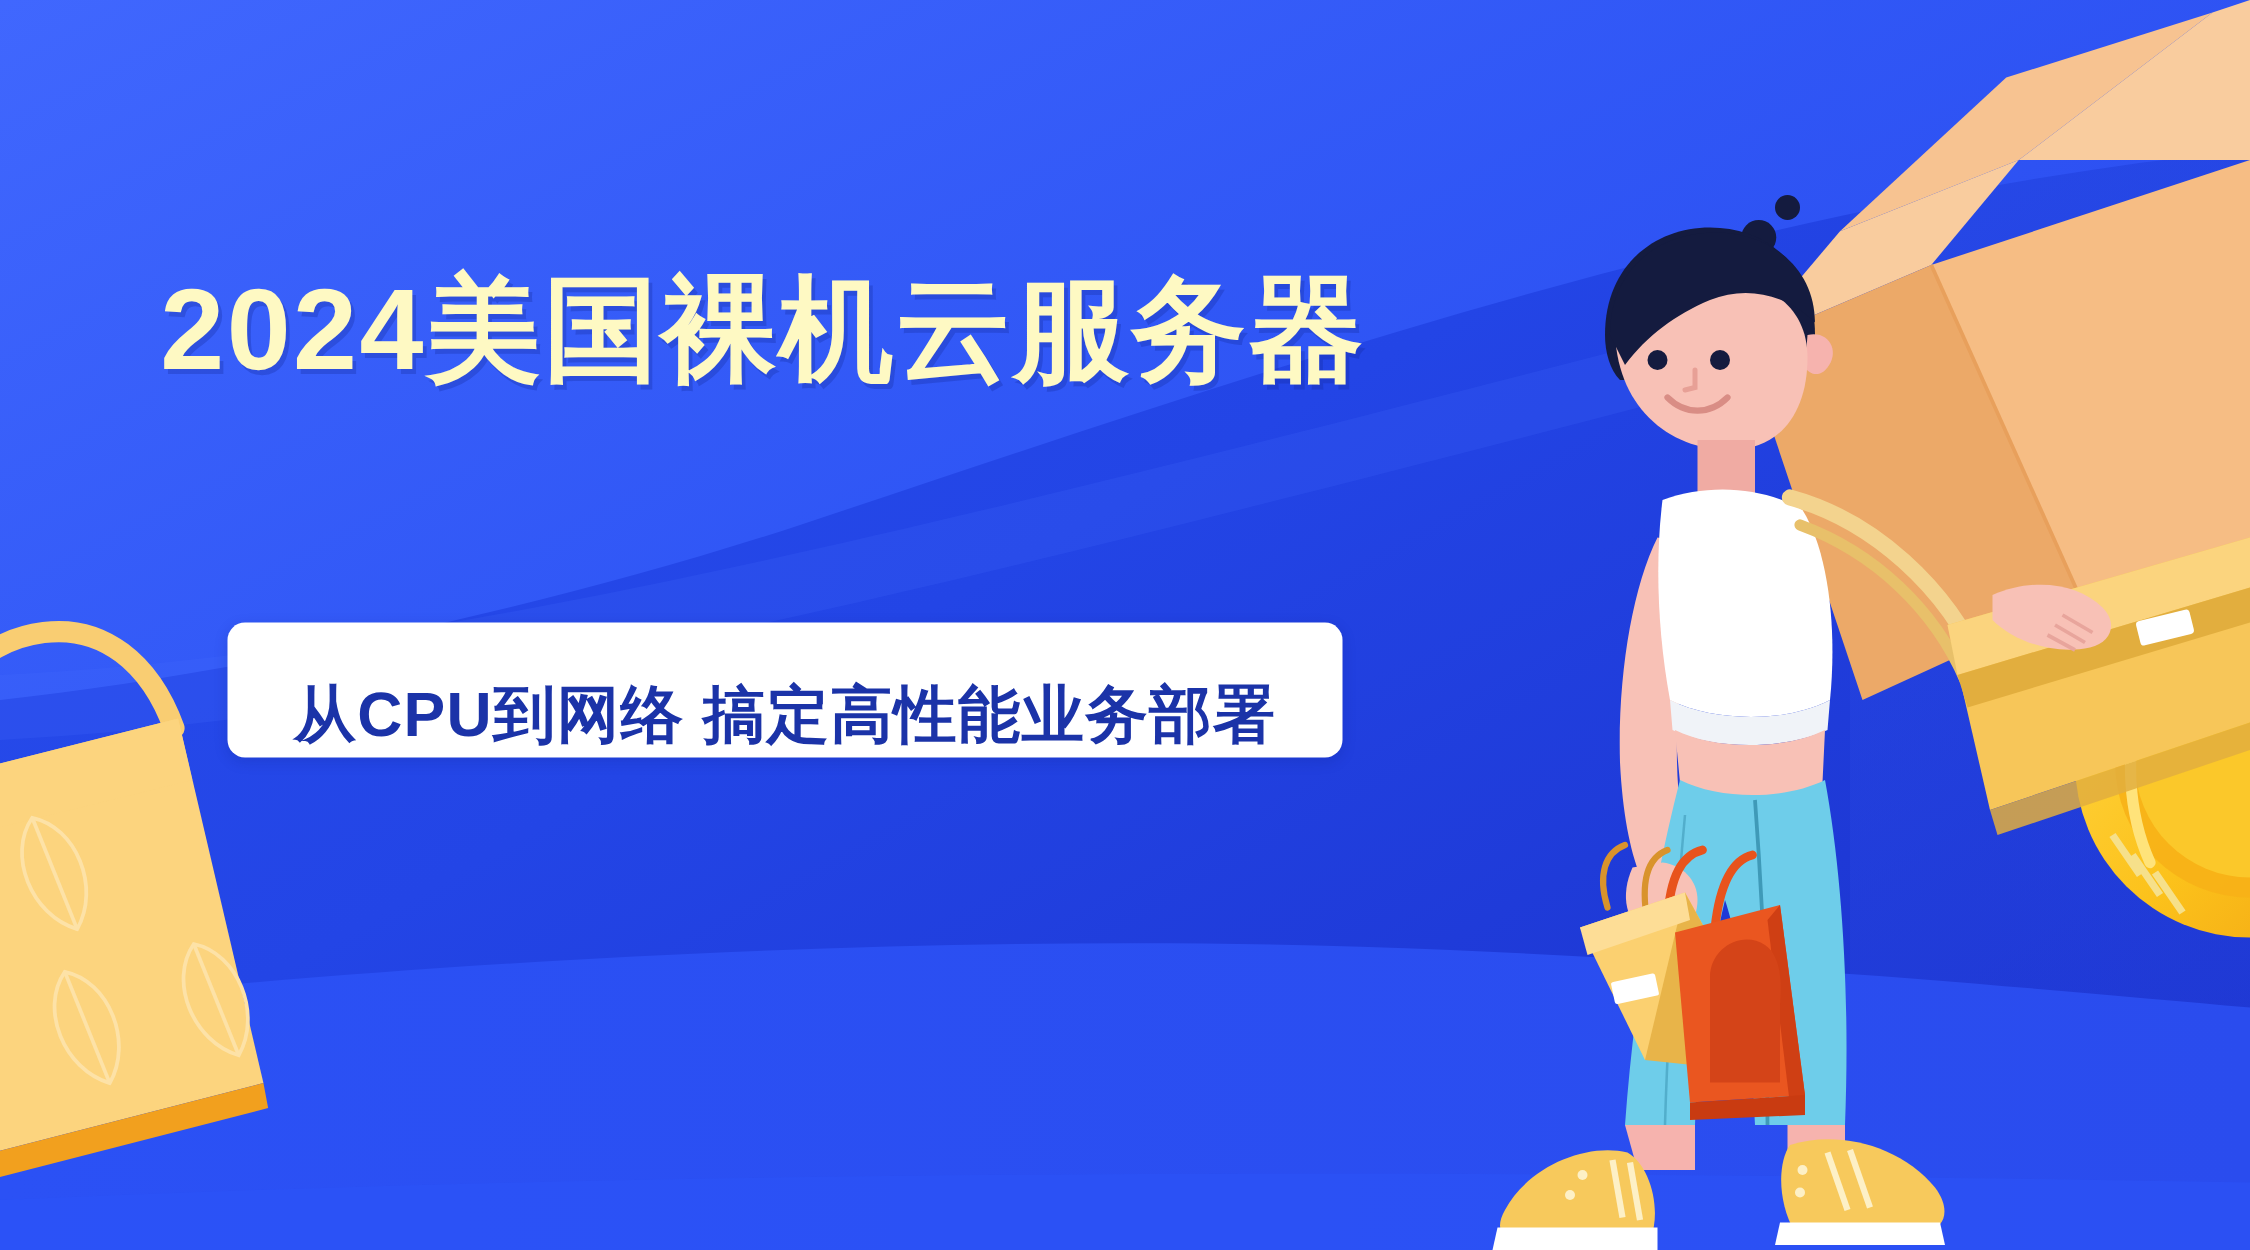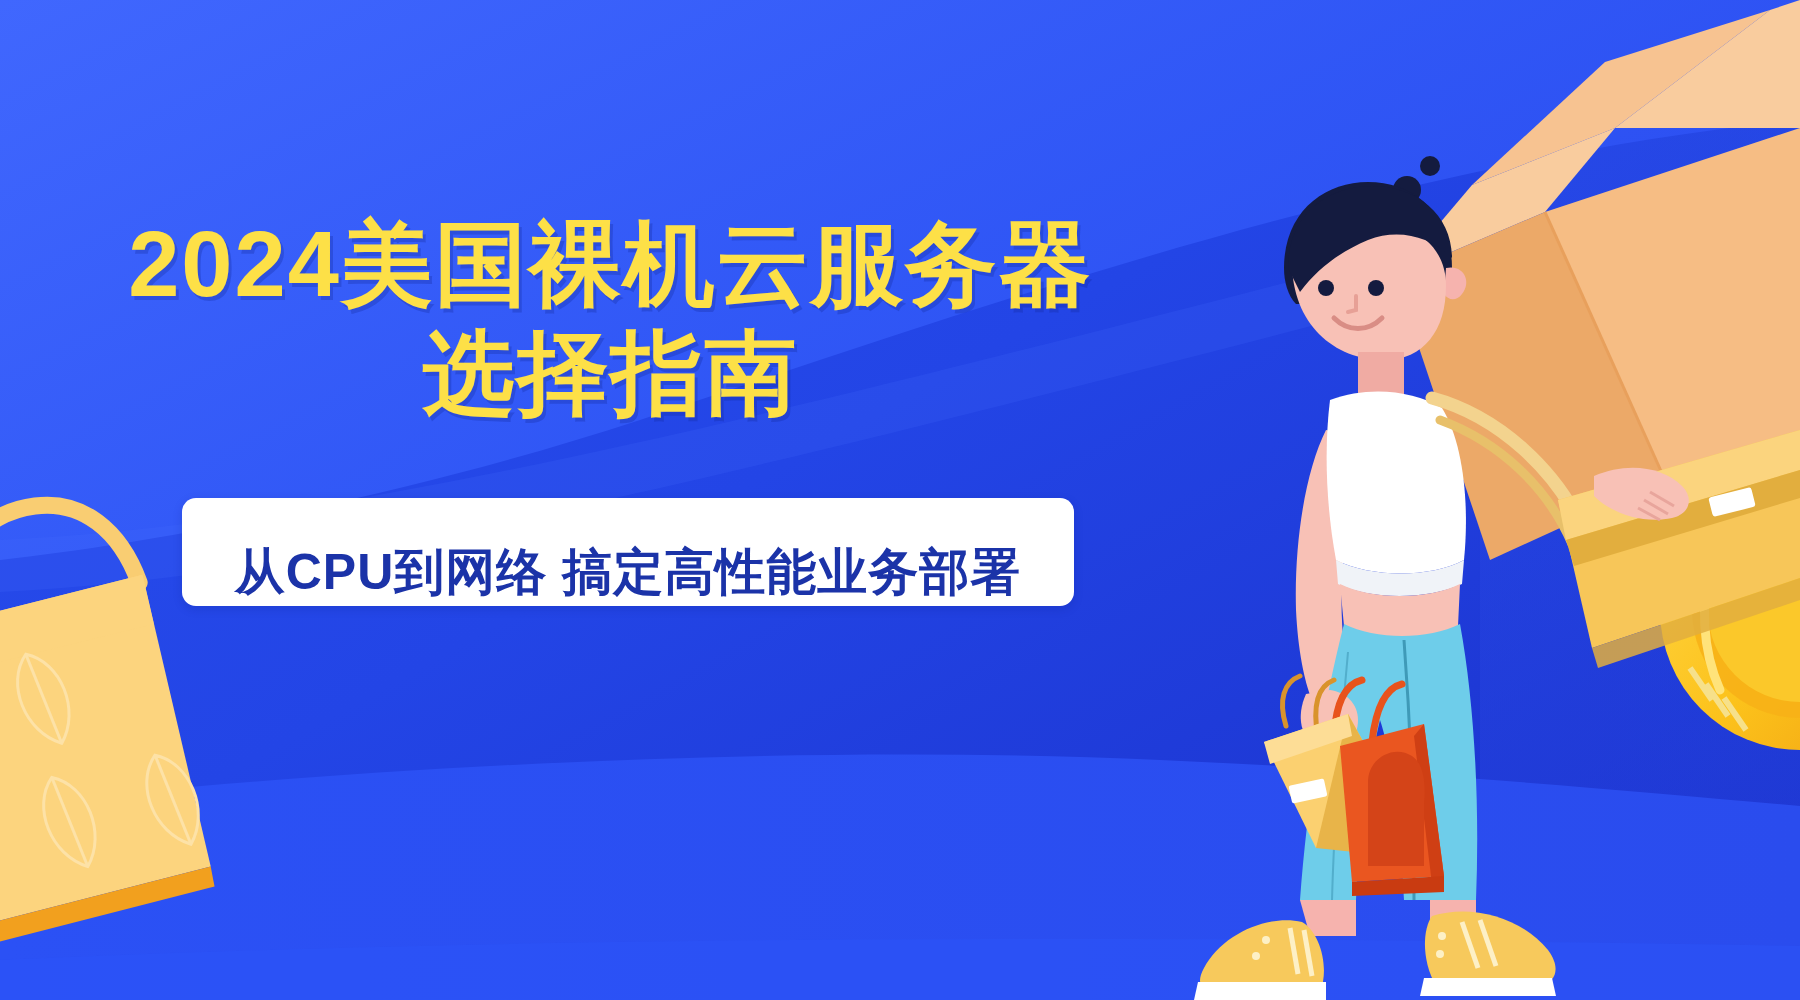--- a/index.html
+++ b/index.html
@@ -29,21 +29,21 @@
   
   .text-block {
     position: absolute;
     left: 0;
     top: 210px;
     width: 1180px;
     text-align: center;
     z-index: 40;
   }
   .title-line {
-    color: #fde047;
+    color: #fef9c3;
     font-weight: 700;
     letter-spacing: 2px;
     line-height: 1.18;
     text-shadow: 3px 4px 0 rgba(19,40,150,0.28);
     white-space: nowrap;
     margin-left: 41px;
   }
   .title-line-1 { font-size: 92px; }
   .title-line-2 { font-size: 92px; }
 
@@ -286,20 +286,19 @@
                    L1424,866 L1368,866 Z" fill="#d44418"></path>
           <path d="M1352,882 L1444,876 L1444,892 L1352,896 Z" fill="#c93b11"></path>
         </g>
 
       </g>
     </g>
   </svg>
 
   <div class="text-block">
     <div class="title-line title-line-1">2024美国裸机云服务器</div>
-    <div class="title-line title-line-2">选择指南</div>
   </div>
 
   <div class="subtitle-box">
     <span class="subtitle-text">从CPU到网络 搞定高性能业务部署</span>
   </div>
 
 </div>
 
 </body></html>

